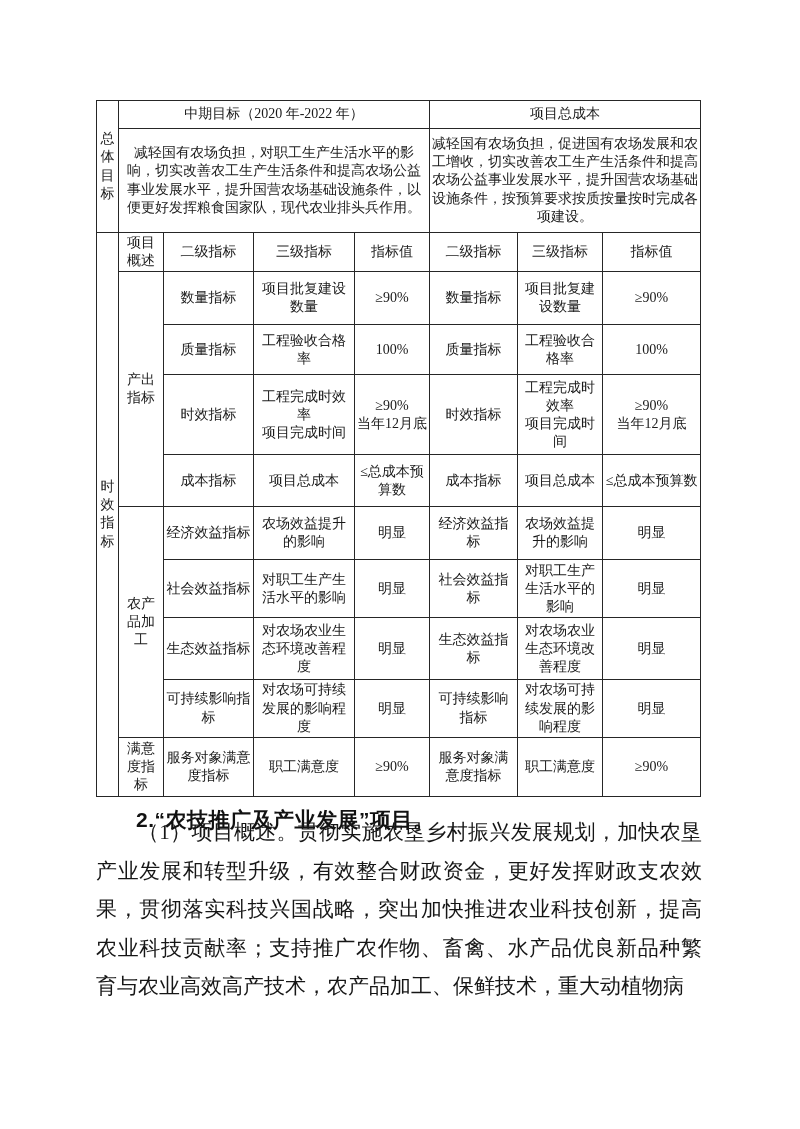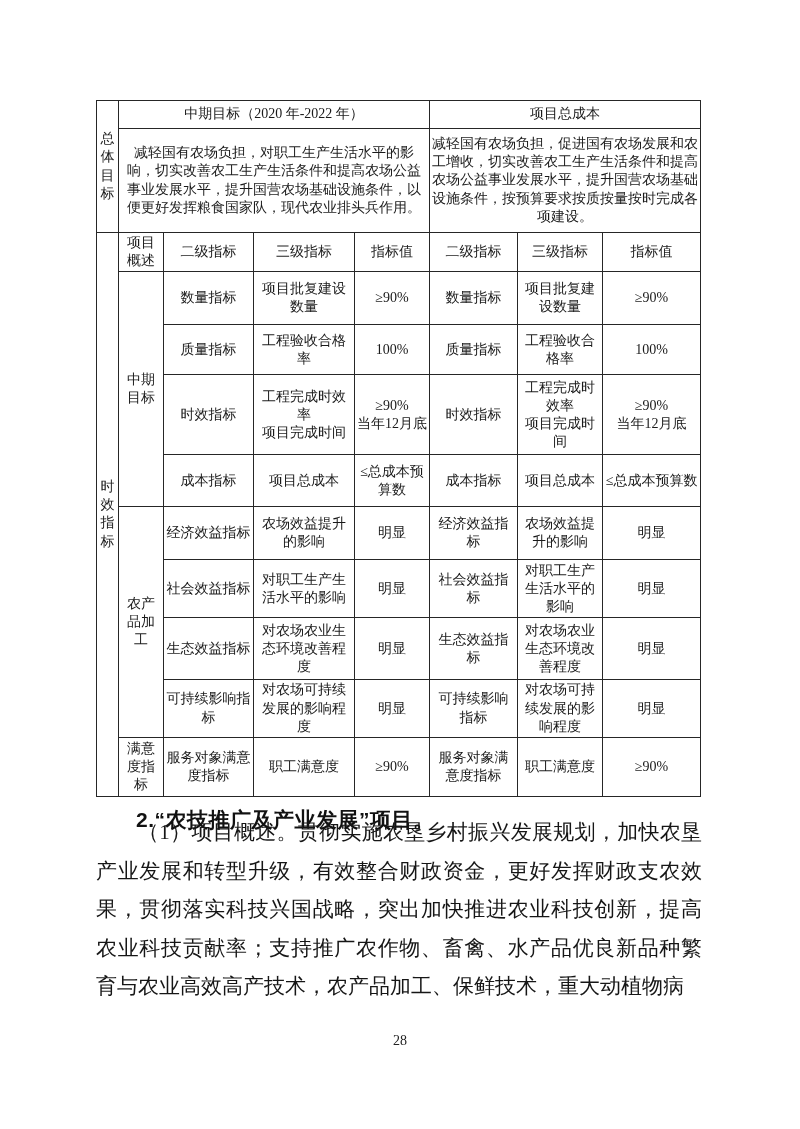--- a/index.html
+++ b/index.html
@@ -91,21 +91,21 @@
       <td class="vlabel" rowspan="10">时效指标</td>
       <td>项目概述</td>
       <td>二级指标</td>
       <td>三级指标</td>
       <td>指标值</td>
       <td>二级指标</td>
       <td>三级指标</td>
       <td>指标值</td>
     </tr>
     <tr style="height:53px">
-      <td rowspan="4">中期目标</td>
+      <td rowspan="4">产出指标</td>
       <td>数量指标</td>
       <td class="L">项目批复建设数量</td>
       <td>≥90%</td>
       <td>数量指标</td>
       <td class="L">项目批复建设数量</td>
       <td>≥90%</td>
     </tr>
     <tr style="height:50px">
       <td>质量指标</td>
       <td class="L">工程验收合格率</td>
@@ -176,15 +176,14 @@
       <td class="L">职工满意度</td>
       <td>≥90%</td>
     </tr>
   </tbody>
     </table>
 
   <div class="heading">2.“农技推广及产业发展”项目。</div>
 
   <div class="bodytext">（1）项目概述。贯彻实施农垦乡村振兴发展规划，加快农垦产业发展和转型升级，有效整合财政资金，更好发挥财政支农效果，贯彻落实科技兴国战略，突出加快推进农业科技创新，提高农业科技贡献率；支持推广农作物、畜禽、水产品优良新品种繁育与农业高效高产技术，农产品加工、保鲜技术，重大动植物病</div>
 
-  <div class="pagenum">28</div>
 
 </div>
 
 </body></html>

